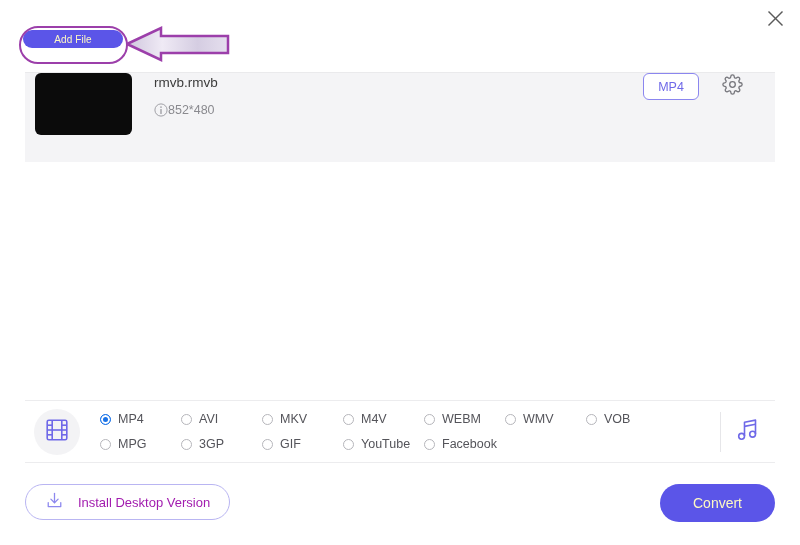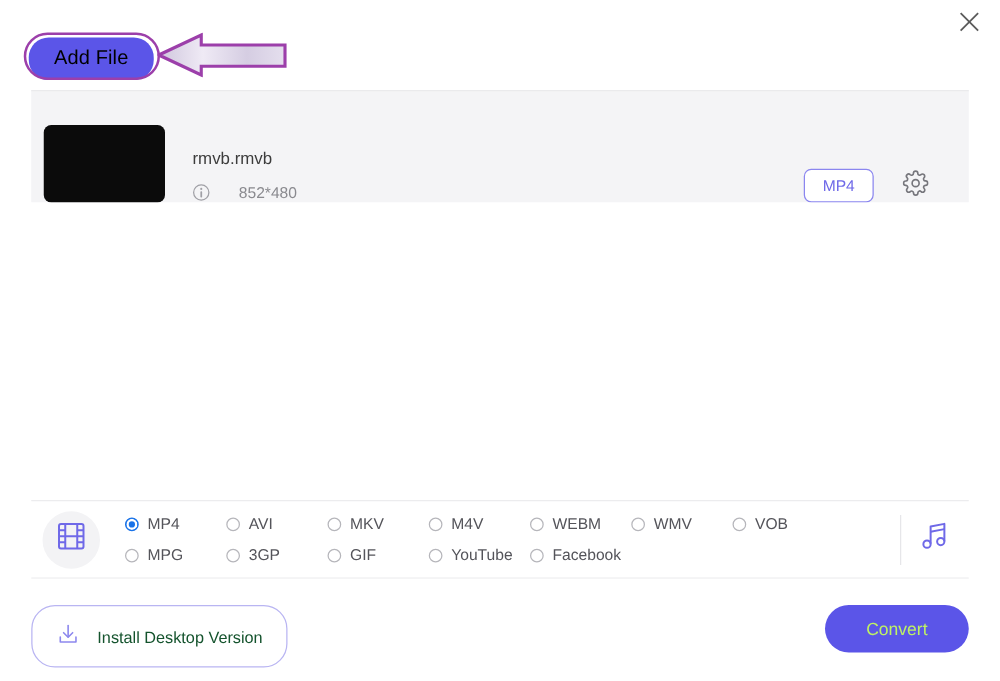--- a/index.html
+++ b/index.html
@@ -24,27 +24,27 @@
     left: 0; top: 0;
     width: 800px;
     height: 72px;
   }
 
   .add-file-btn {
     position: absolute;
     left: 23px;
     top: 30px;
     width: 100px;
-    height: 34px;
+    height: 18px;
     background: #5b55e8;
-    color: #000000;
+    color: #fef9c3;
     border: none;
     border-radius: 16px;
     font-family: "Liberation Sans", sans-serif;
-    font-size: 16px;
+    font-size: 10px;
     font-weight: 400;
     letter-spacing: .1px;
     cursor: pointer;
     display: flex;
     align-items: center;
     justify-content: center;
   }
 
   
   .anno-ring {
@@ -90,21 +90,21 @@
     height: 90px;
   }
 
   .file-row {
     position: relative;
     width: 750px;
     height: 90px;
     background: #f4f4f6;
     border-top: 1px solid #eaeaec;
     display: flex;
-    align-items: flex-end;
+    align-items: flex-start;
   }
 
   .thumb {
     margin-left: 10px;
     width: 97px;
     height: 62px;
     background: #0b0b0b;
     border-radius: 6px;
     flex: 0 0 auto;
   }
@@ -118,21 +118,21 @@
   .file-name {
     font-size: 13.5px;
     color: #3c3c3c;
     line-height: 20px;
     margin-bottom: 9px;
   }
 
   .file-sub {
     display: flex;
     align-items: center;
-    gap: 23px;
+    gap: 0;
   }
 
   .file-res {
     font-size: 12.5px;
     color: #8a8a8f;
     line-height: 16px;
   }
 
   .info-icon { color: #9a9aa0; display: flex; align-items: center; }
 
@@ -257,44 +257,44 @@
     width: 800px;
     height: 82px;
     background: #ffffff;
   }
 
   .install-btn {
     position: absolute;
     left: 25px;
     top: 21px;
     width: 205px;
-    height: 50px;
+    height: 36px;
     border: 1px solid #b9b5f2;
     border-radius: 19px;
     background: #ffffff;
-    color: #14532d;
+    color: #a21caf;
     font-family: "Liberation Sans", sans-serif;
     font-size: 13px;
     display: flex;
     align-items: center;
     justify-content: center;
     gap: 14px;
     cursor: pointer;
   }
 
   .convert-btn {
     position: absolute;
     right: 25px;
     top: 21px;
     width: 115px;
     height: 38px;
     border: none;
     border-radius: 19px;
     background: #5b55e8;
-    color: #bef264;
+    color: #fef9c3;
     font-family: "Liberation Sans", sans-serif;
     font-size: 14px;
     display: flex;
     align-items: center;
     justify-content: center;
     cursor: pointer;
   }
 </style>
 </head>
 <body>

